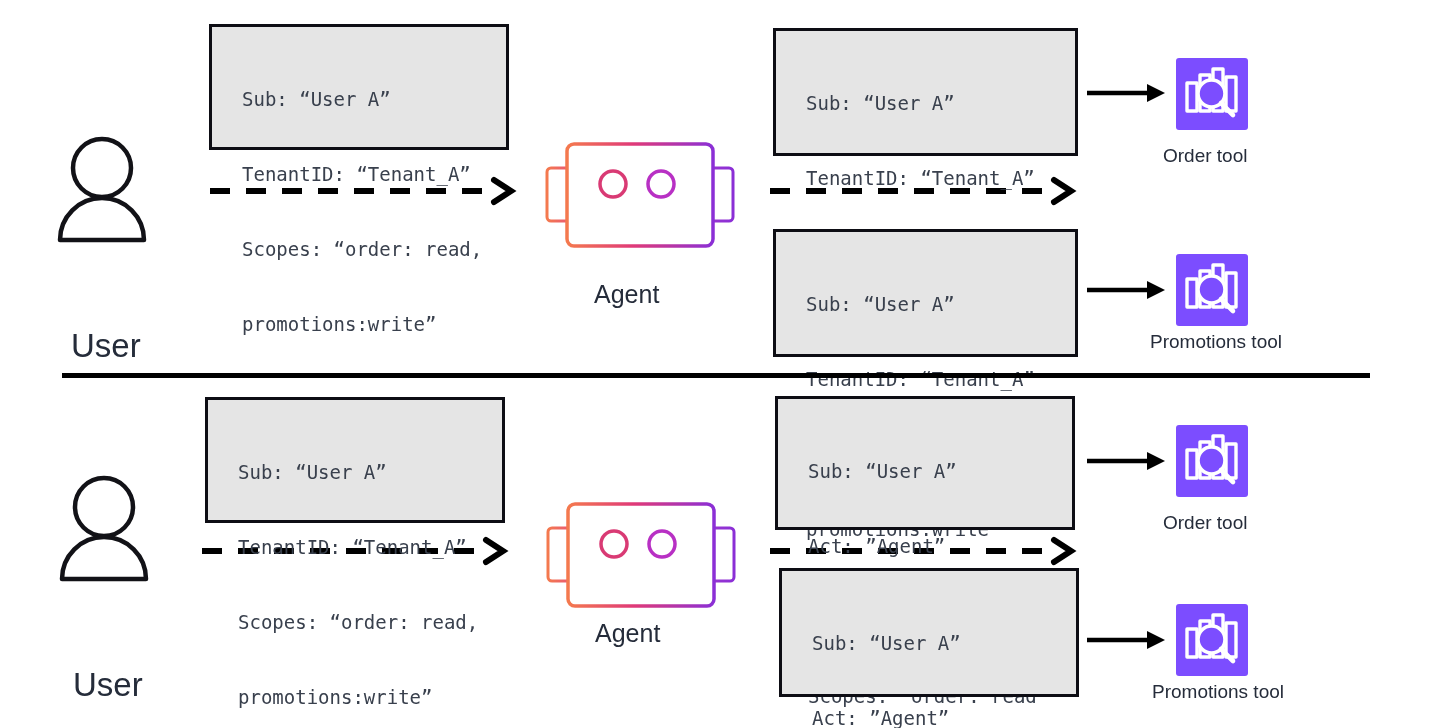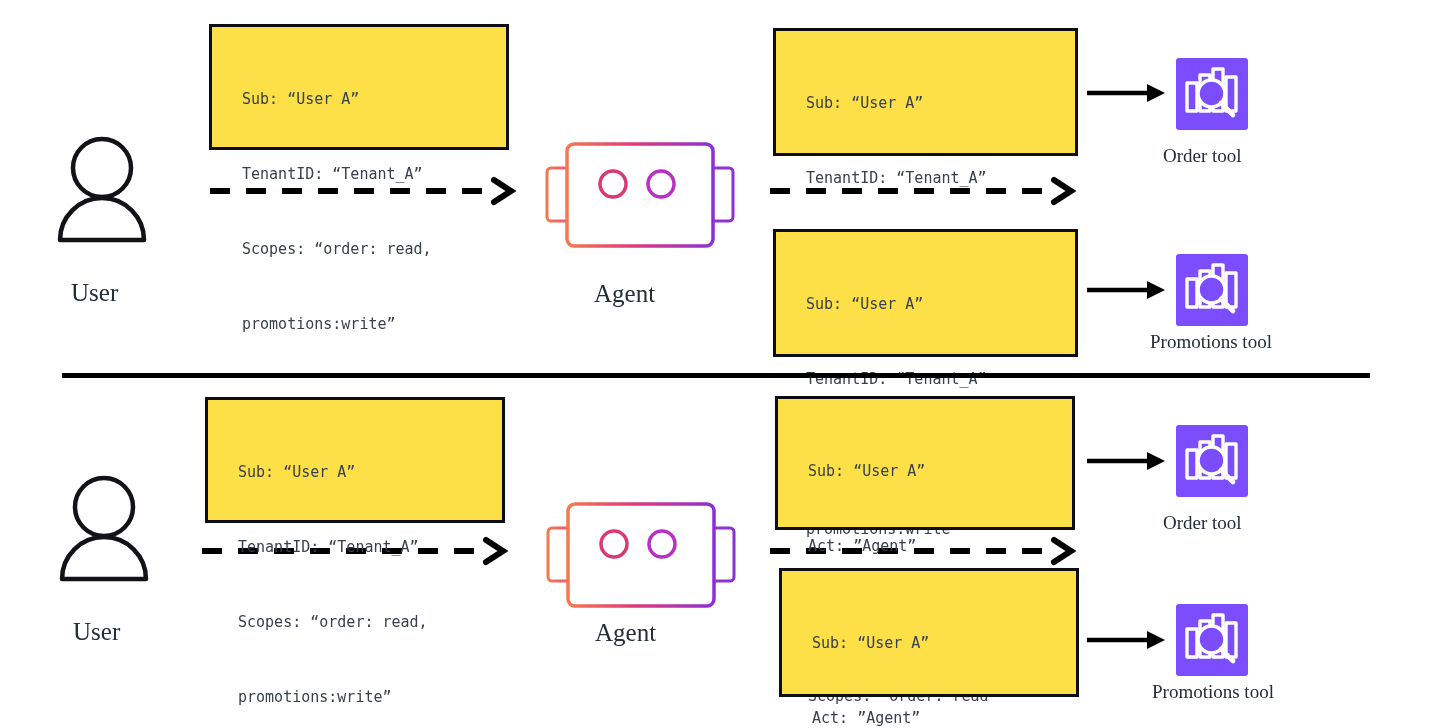--- a/index.html
+++ b/index.html
@@ -18,23 +18,23 @@
     height: 728px;
     background: #ffffff;
     overflow: hidden;
   }
 
   
   .token-box {
     position: absolute;
     box-sizing: border-box;
     border: 3px solid #0d0d14;
-    background: #fde047;
+    background: #e5e5e5;
     font-family: "DejaVu Sans Mono", "Liberation Mono", monospace;
-    font-size: 15px;
+    font-size: 19px;
     line-height: 25px;
     color: #39404d;
     padding: 10px 24px 10px 30px;
     white-space: pre;
     letter-spacing: 0px;
   }
   .token-box .tline { display: block; }
 
   
   .person-icon { position: absolute; }
@@ -45,24 +45,24 @@
   
   .tool-tile {
     position: absolute;
     border-radius: 3px;
   }
 
   
   .caption {
     position: absolute;
     color: #252c3a;
-    font-family: Liberation Serif, serif;
+    font-family: Liberation Sans, sans-serif;
     white-space: nowrap;
   }
-  .caption-user   { font-size: 25px; }
+  .caption-user   { font-size: 33px; margin-top: 48px; }
   .caption-agent  { font-size: 25px; }
   .caption-tool   { font-size: 19px; }
   .section-title  { font-size: 34px; color: #252c3a; letter-spacing: 0.2px; }
 
   
   .divider {
     position: absolute;
     background: #000000;
   }
 

